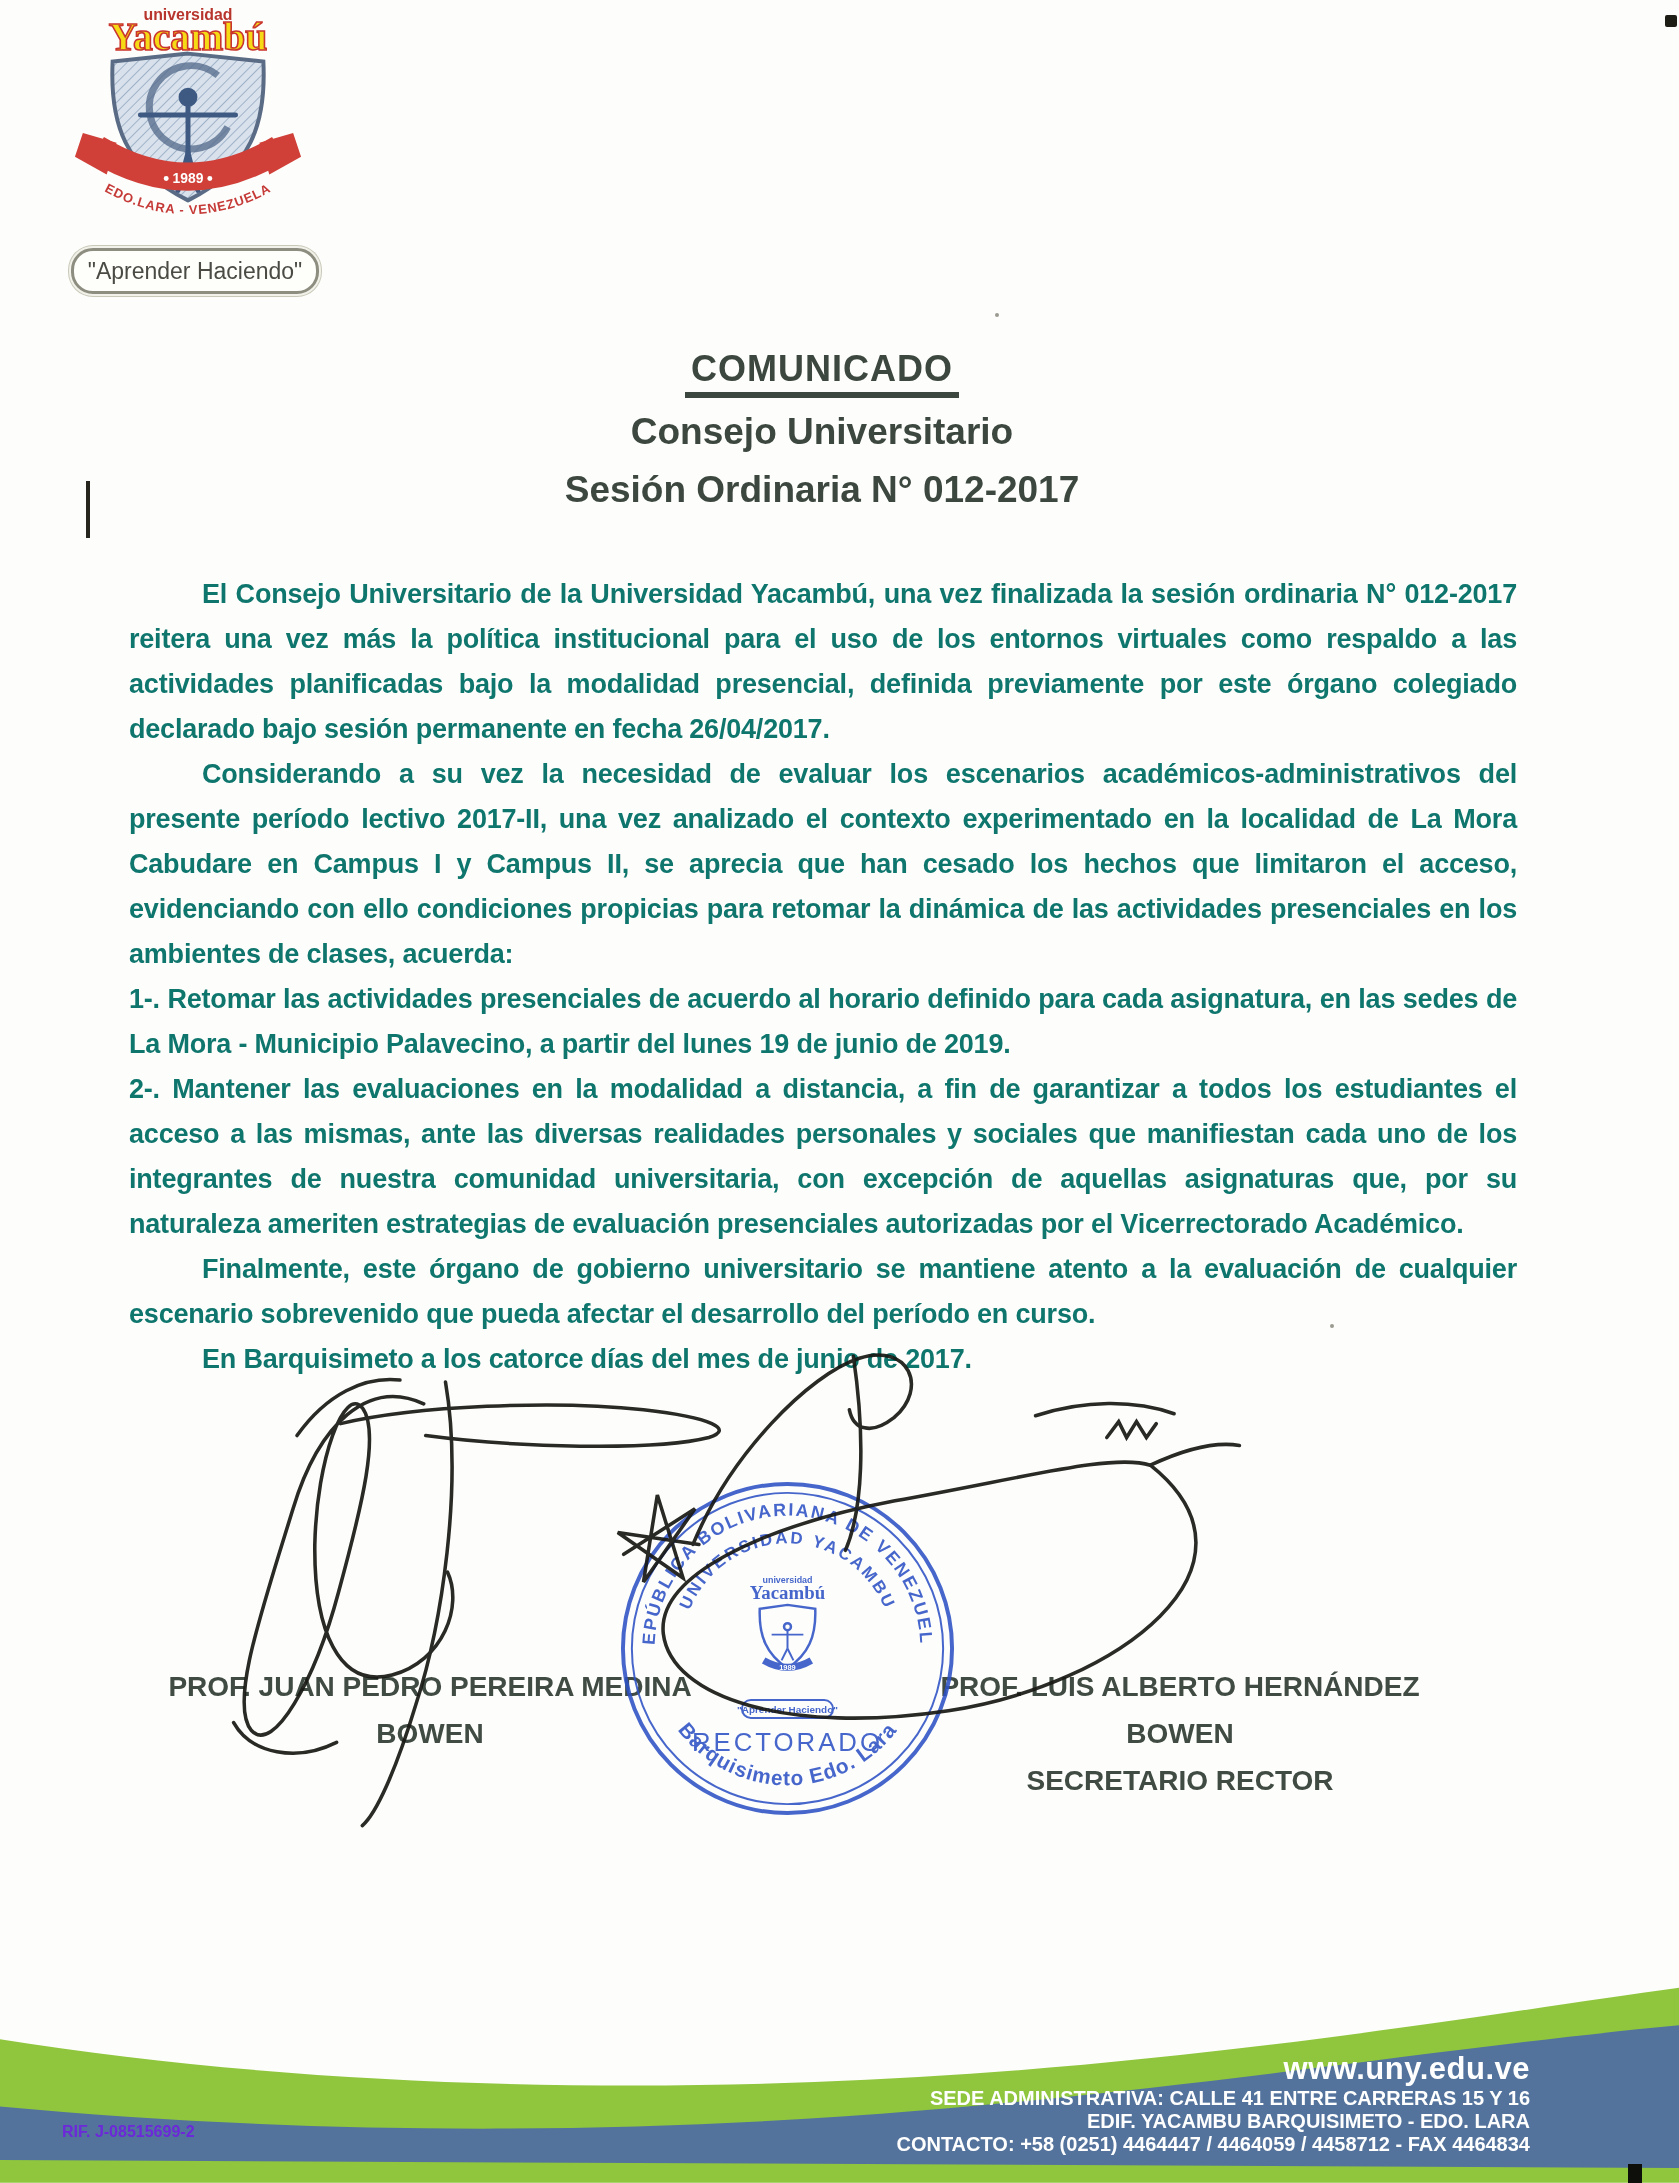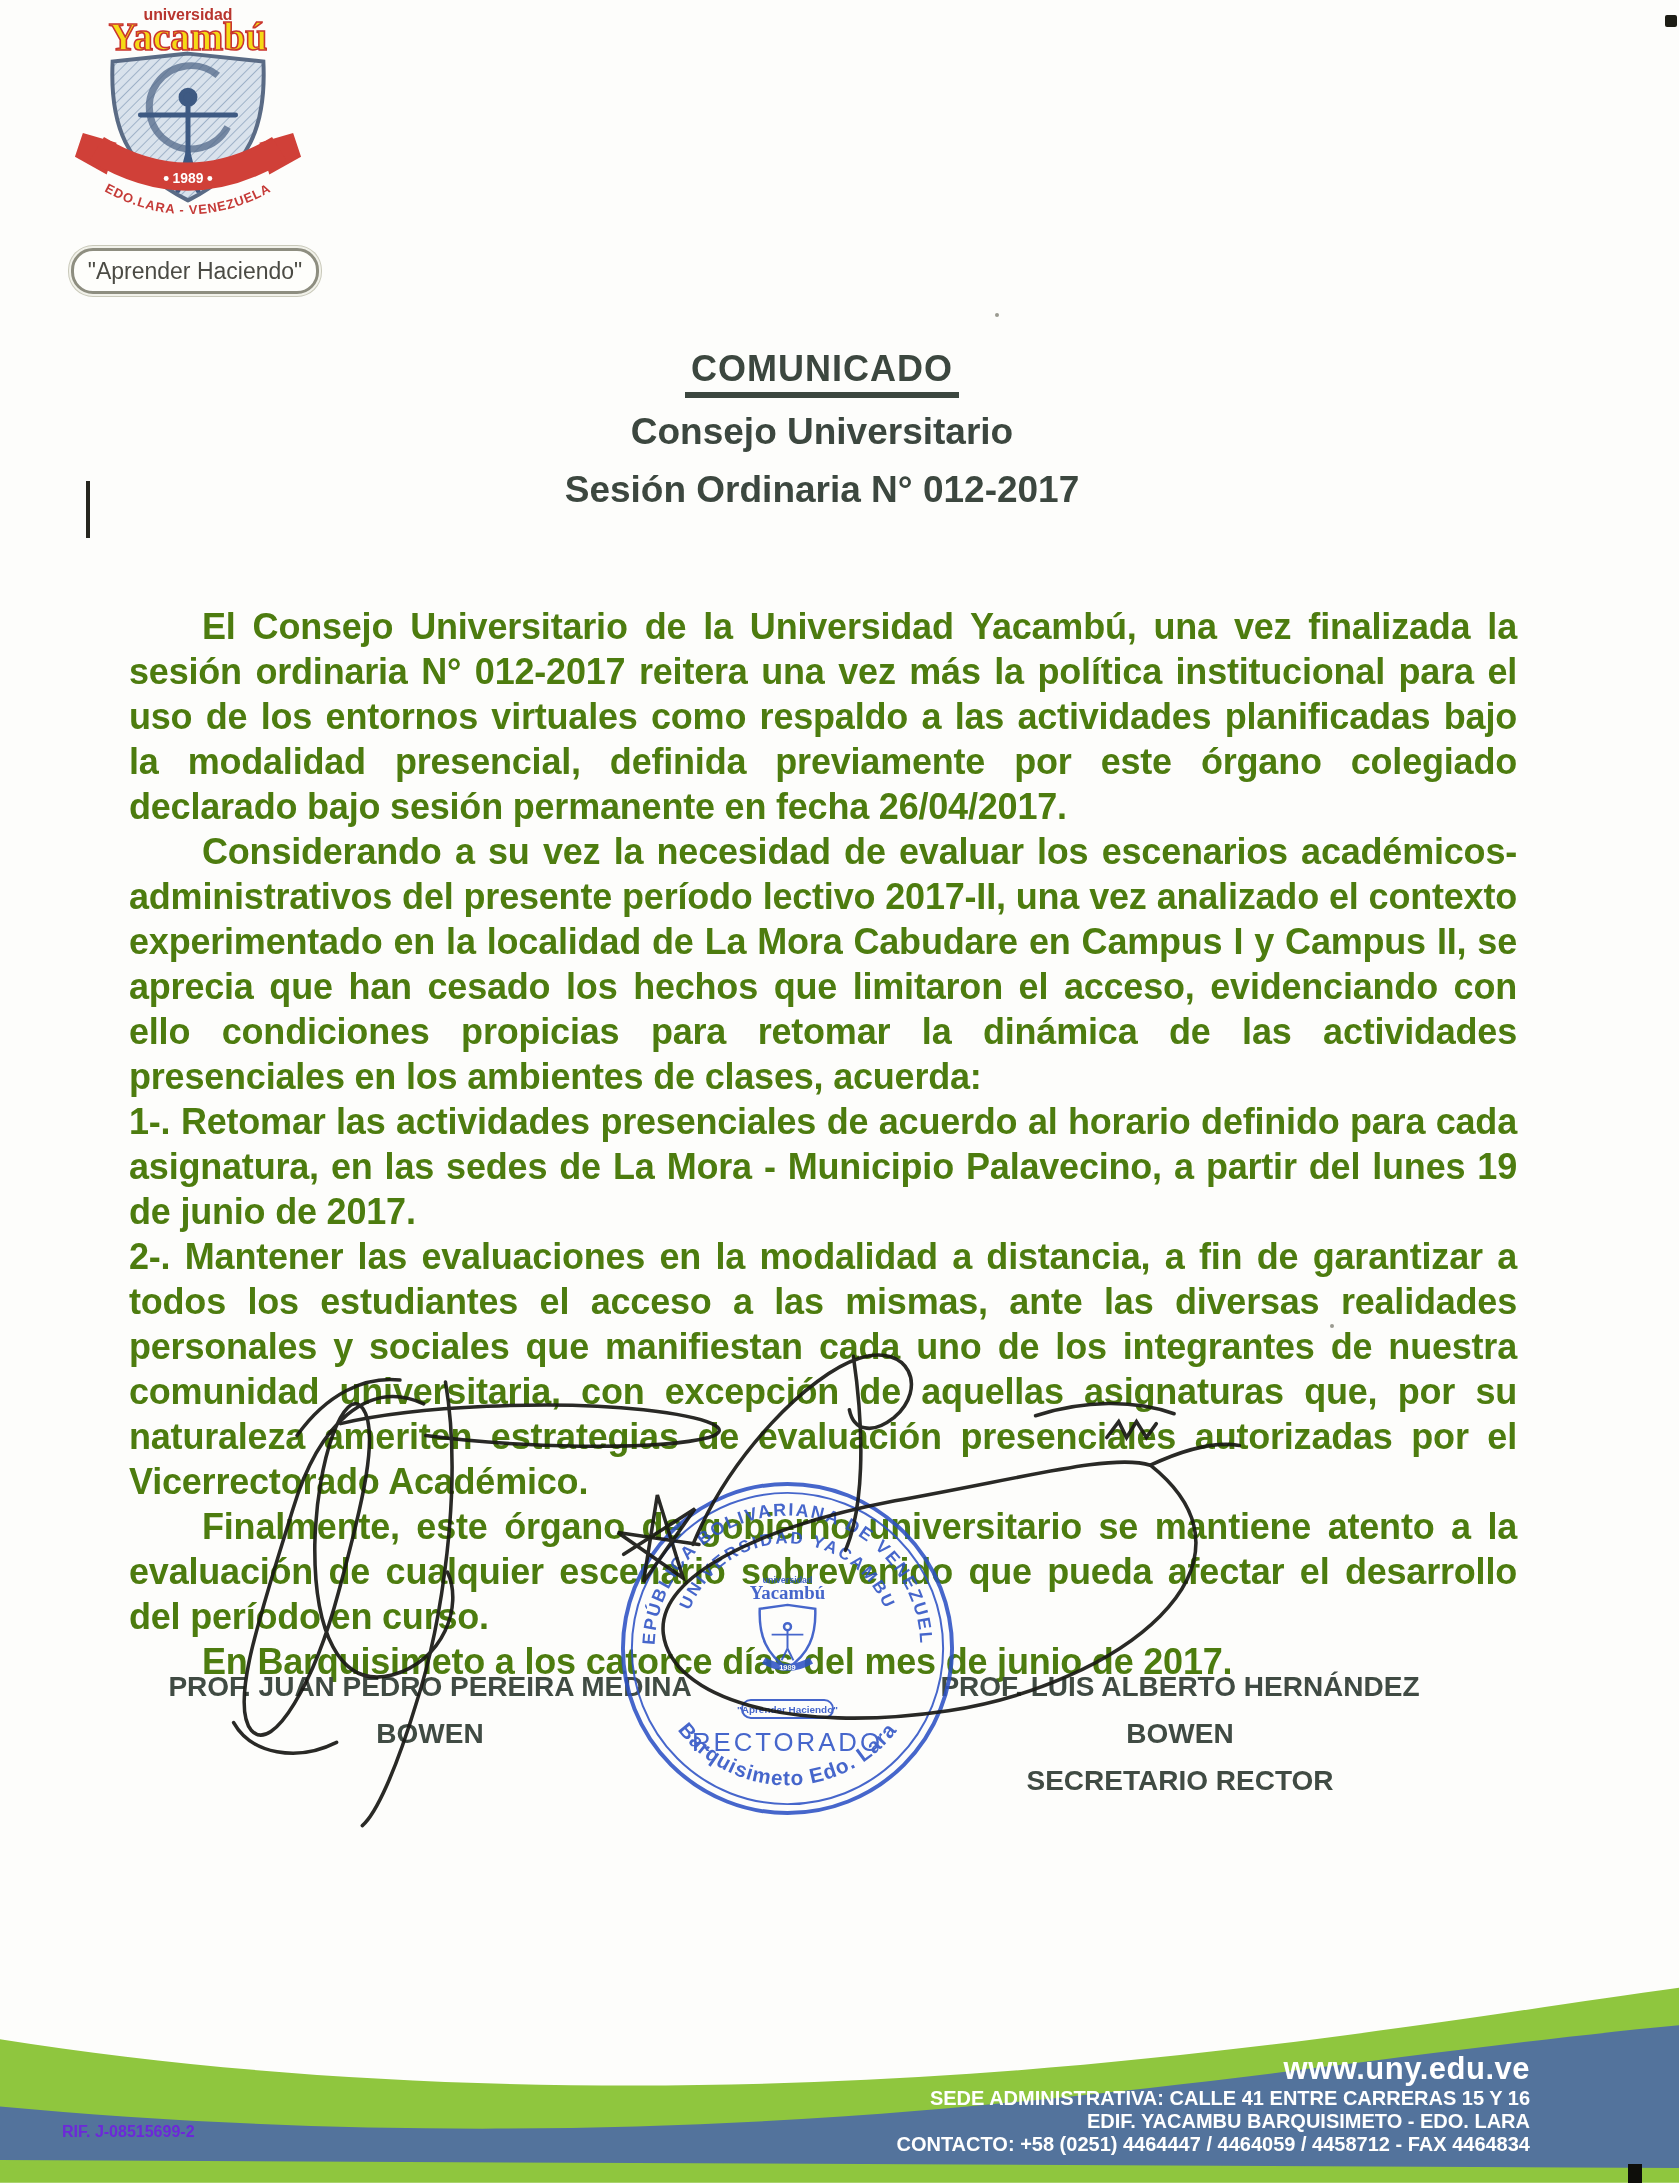--- a/index.html
+++ b/index.html
@@ -24,23 +24,23 @@
   
   #title-block{left:129px;top:348px;width:1386px;text-align:center;color:#3c473f;}
   #title-main{
     display:inline-block;font-size:36px;font-weight:700;letter-spacing:1px;
     border-bottom:6px solid #3c473f;padding:0 6px 2px 6px;
   }
   .title-sub{font-size:37px;font-weight:700;margin-top:10px;line-height:48px;text-align:center;}
 
   
   #body-text{
-    left:129px;top:604px;width:1388px;
-    font-size:36px;font-weight:700;line-height:45px;letter-spacing:-0.2px;
-    text-align:justify;color:#4d7c0f;
+    left:129px;top:572px;width:1388px;
+    font-size:27px;font-weight:700;line-height:45px;letter-spacing:-0.2px;
+    text-align:justify;color:#0f766e;
   }
   #body-text p{margin:0;}
   p.indent{text-indent:73px;}
 
   
   .sig-caption{
     text-align:center;font-weight:700;font-size:28px;color:#404b43;line-height:47px;
   }
   #sig-left-caption{left:147px;top:1663px;width:566px;}
   #sig-right-caption{left:889px;top:1663px;width:582px;}
@@ -107,21 +107,21 @@
 
 <div id="title-block" class="abs">
   <div><span id="title-main">COMUNICADO</span></div>
   <div class="title-sub">Consejo Universitario</div>
   <div class="title-sub">Sesión Ordinaria N° 012-2017</div>
 </div>
 
 <div id="body-text" class="abs">
   <p class="indent">El Consejo Universitario de la Universidad Yacambú, una vez finalizada la sesión ordinaria N° 012-2017 reitera una vez más la política institucional para el uso de los entornos virtuales como respaldo a las actividades planificadas bajo la modalidad presencial, definida previamente por este órgano colegiado declarado bajo sesión permanente en fecha 26/04/2017.</p>
   <p class="indent">Considerando a su vez la necesidad de evaluar los escenarios académicos-administrativos del presente período lectivo 2017-II, una vez analizado el contexto experimentado en la localidad de La Mora Cabudare en Campus I y Campus II, se aprecia que han cesado los hechos que limitaron el acceso, evidenciando con ello condiciones propicias para retomar la dinámica de las actividades presenciales en los ambientes de clases, acuerda:</p>
-  <p>1-. Retomar las actividades presenciales de acuerdo al horario definido para cada asignatura, en las sedes de La Mora - Municipio Palavecino, a partir del lunes 19 de junio de 2017.</p>
+  <p>1-. Retomar las actividades presenciales de acuerdo al horario definido para cada asignatura, en las sedes de La Mora - Municipio Palavecino, a partir del lunes 19 de junio de 2019.</p>
   <p>2-. Mantener las evaluaciones en la modalidad a distancia, a fin de garantizar a todos los estudiantes el acceso a las mismas, ante las diversas realidades personales y sociales que manifiestan cada uno de los integrantes de nuestra comunidad universitaria, con excepción de aquellas asignaturas que, por su naturaleza ameriten estrategias de evaluación presenciales autorizadas por el Vicerrectorado Académico.</p>
   <p class="indent">Finalmente, este órgano de gobierno universitario se mantiene atento a la evaluación de cualquier escenario sobrevenido que pueda afectar el desarrollo del período en curso.</p>
   <p class="indent">En Barquisimeto a los catorce días del mes de junio de 2017.</p>
 </div>
 
 <div id="sig-left-caption" class="abs sig-caption">
   <div>PROF. JUAN PEDRO PEREIRA MEDINA</div>
   <div>BOWEN</div>
 </div>
 <div id="sig-right-caption" class="abs sig-caption">

